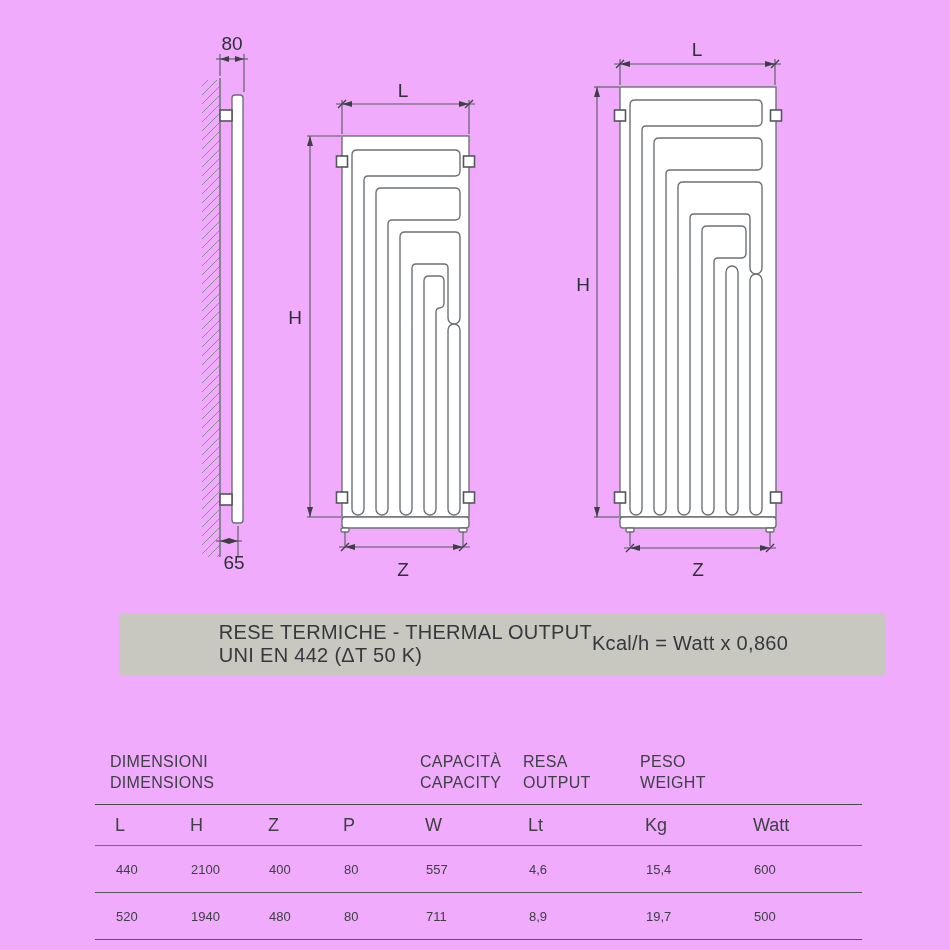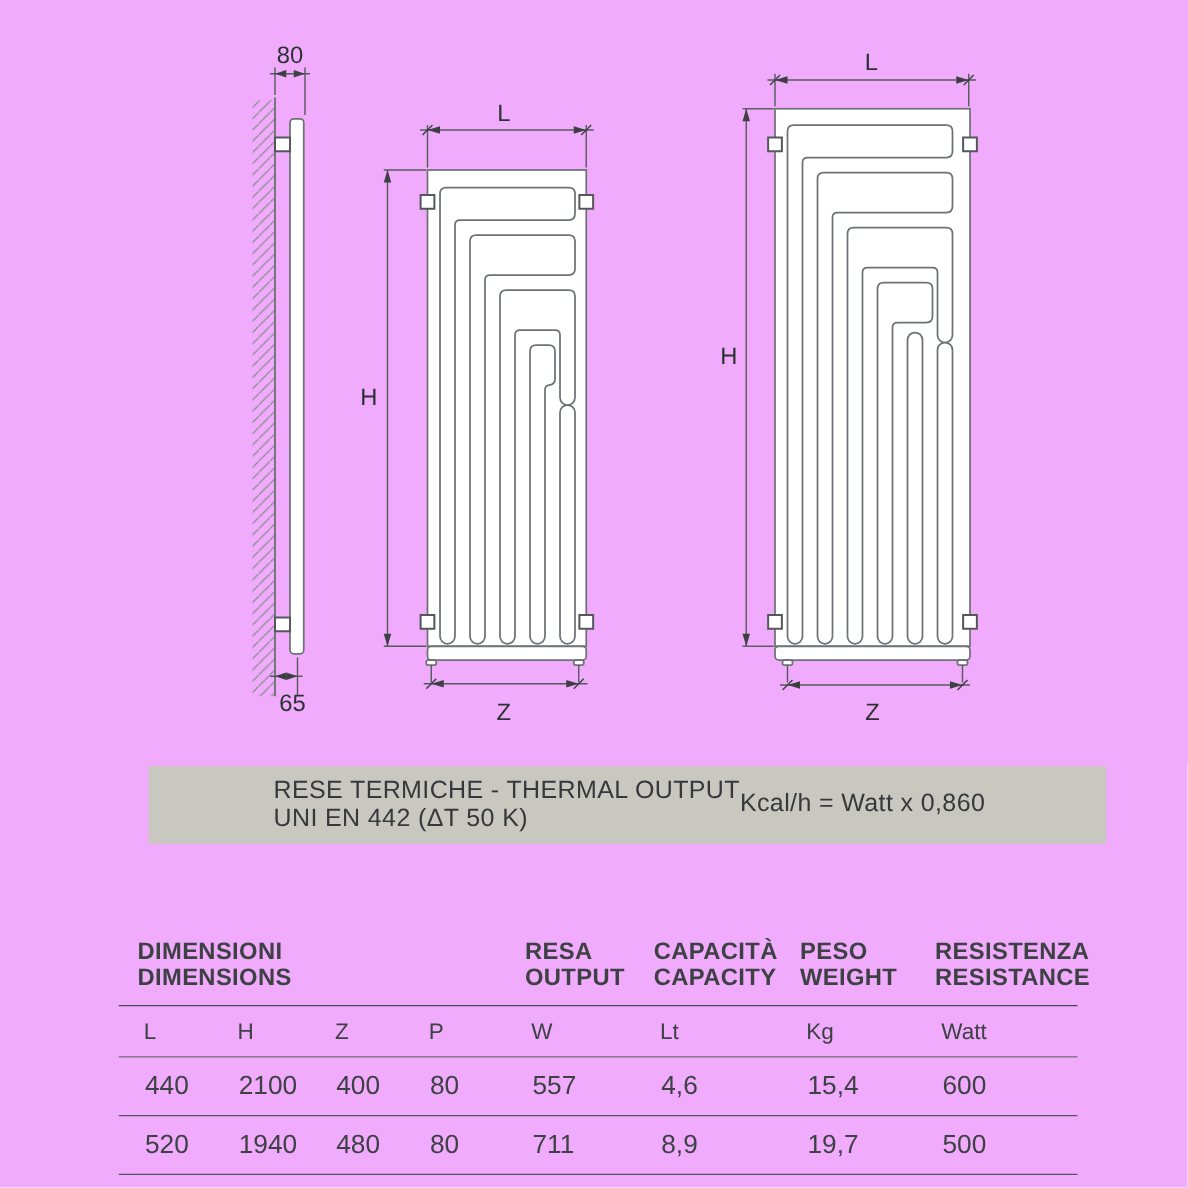--- a/index.html
+++ b/index.html
@@ -17,24 +17,24 @@
   .banner{position:absolute;left:96px;top:613px;width:766px;height:62px;
           display:flex;justify-content:center;align-items:center;
           box-sizing:border-box;padding:4px 13px 4px 16px;margin-left:23px;}
   .banner .bl div, .banner .br div{font-size:20px;line-height:23.5px;color:#36393b;letter-spacing:0.3px;}
   .banner .br{text-align:right;}
 
   .spec-table{position:absolute;left:95px;top:742px;width:767px;color:#3d4143;}
   .trow{display:grid;grid-template-columns:75px 78px 75px 82px 103px 117px 108px auto;
         box-sizing:border-box;padding-left:15px;}
   .group-row{height:63px;border-bottom:1.8px solid #474b4d;align-items:end;padding-bottom:11px;}
-  .gh{font-size:19px;line-height:21px;letter-spacing:0.3px;font-weight:bold;}
+  .gh{font-size:16px;line-height:21px;letter-spacing:0.3px;}
   .gh-dim{grid-column:1 / 5;}
   .unit-row{height:41px;border-bottom:1.2px solid #6a6e70;align-items:center;font-size:18px;}
-  .data-row{height:47px;align-items:center;font-size:21px;border-bottom:1.7px solid #53575a;}
+  .data-row{height:47px;align-items:center;font-size:13px;border-bottom:1.7px solid #53575a;}
   .data-row > div, .unit-row > div{padding-left:6px;}
   .unit-row > div{padding-left:5px;}
 </style>
 </head>
 <body>
 
 <div id="page">
 
   <svg width="950" height="600" viewBox="0 0 950 600">
     <defs>
@@ -178,34 +178,30 @@
     </div>
   </div>
 
   <div class="spec-table">
     <div class="trow group-row">
       <div class="gh gh-dim">
         <div>DIMENSIONI</div>
         <div>DIMENSIONS</div>
       </div>
       <div class="gh">
+        <div>CAPACITÀ</div>
+        <div>CAPACITY</div>
+      </div>
+      <div class="gh">
         <div>RESA</div>
         <div>OUTPUT</div>
-      </div>
-      <div class="gh">
-        <div>CAPACITÀ</div>
-        <div>CAPACITY</div>
       </div>
       <div class="gh">
         <div>PESO</div>
         <div>WEIGHT</div>
-      </div>
-      <div class="gh">
-        <div>RESISTENZA</div>
-        <div>RESISTANCE</div>
       </div>
     </div>
     <div class="trow unit-row">
       <div>L</div>
       <div>H</div>
       <div>Z</div>
       <div>P</div>
       <div>W</div>
       <div>Lt</div>
       <div>Kg</div>

